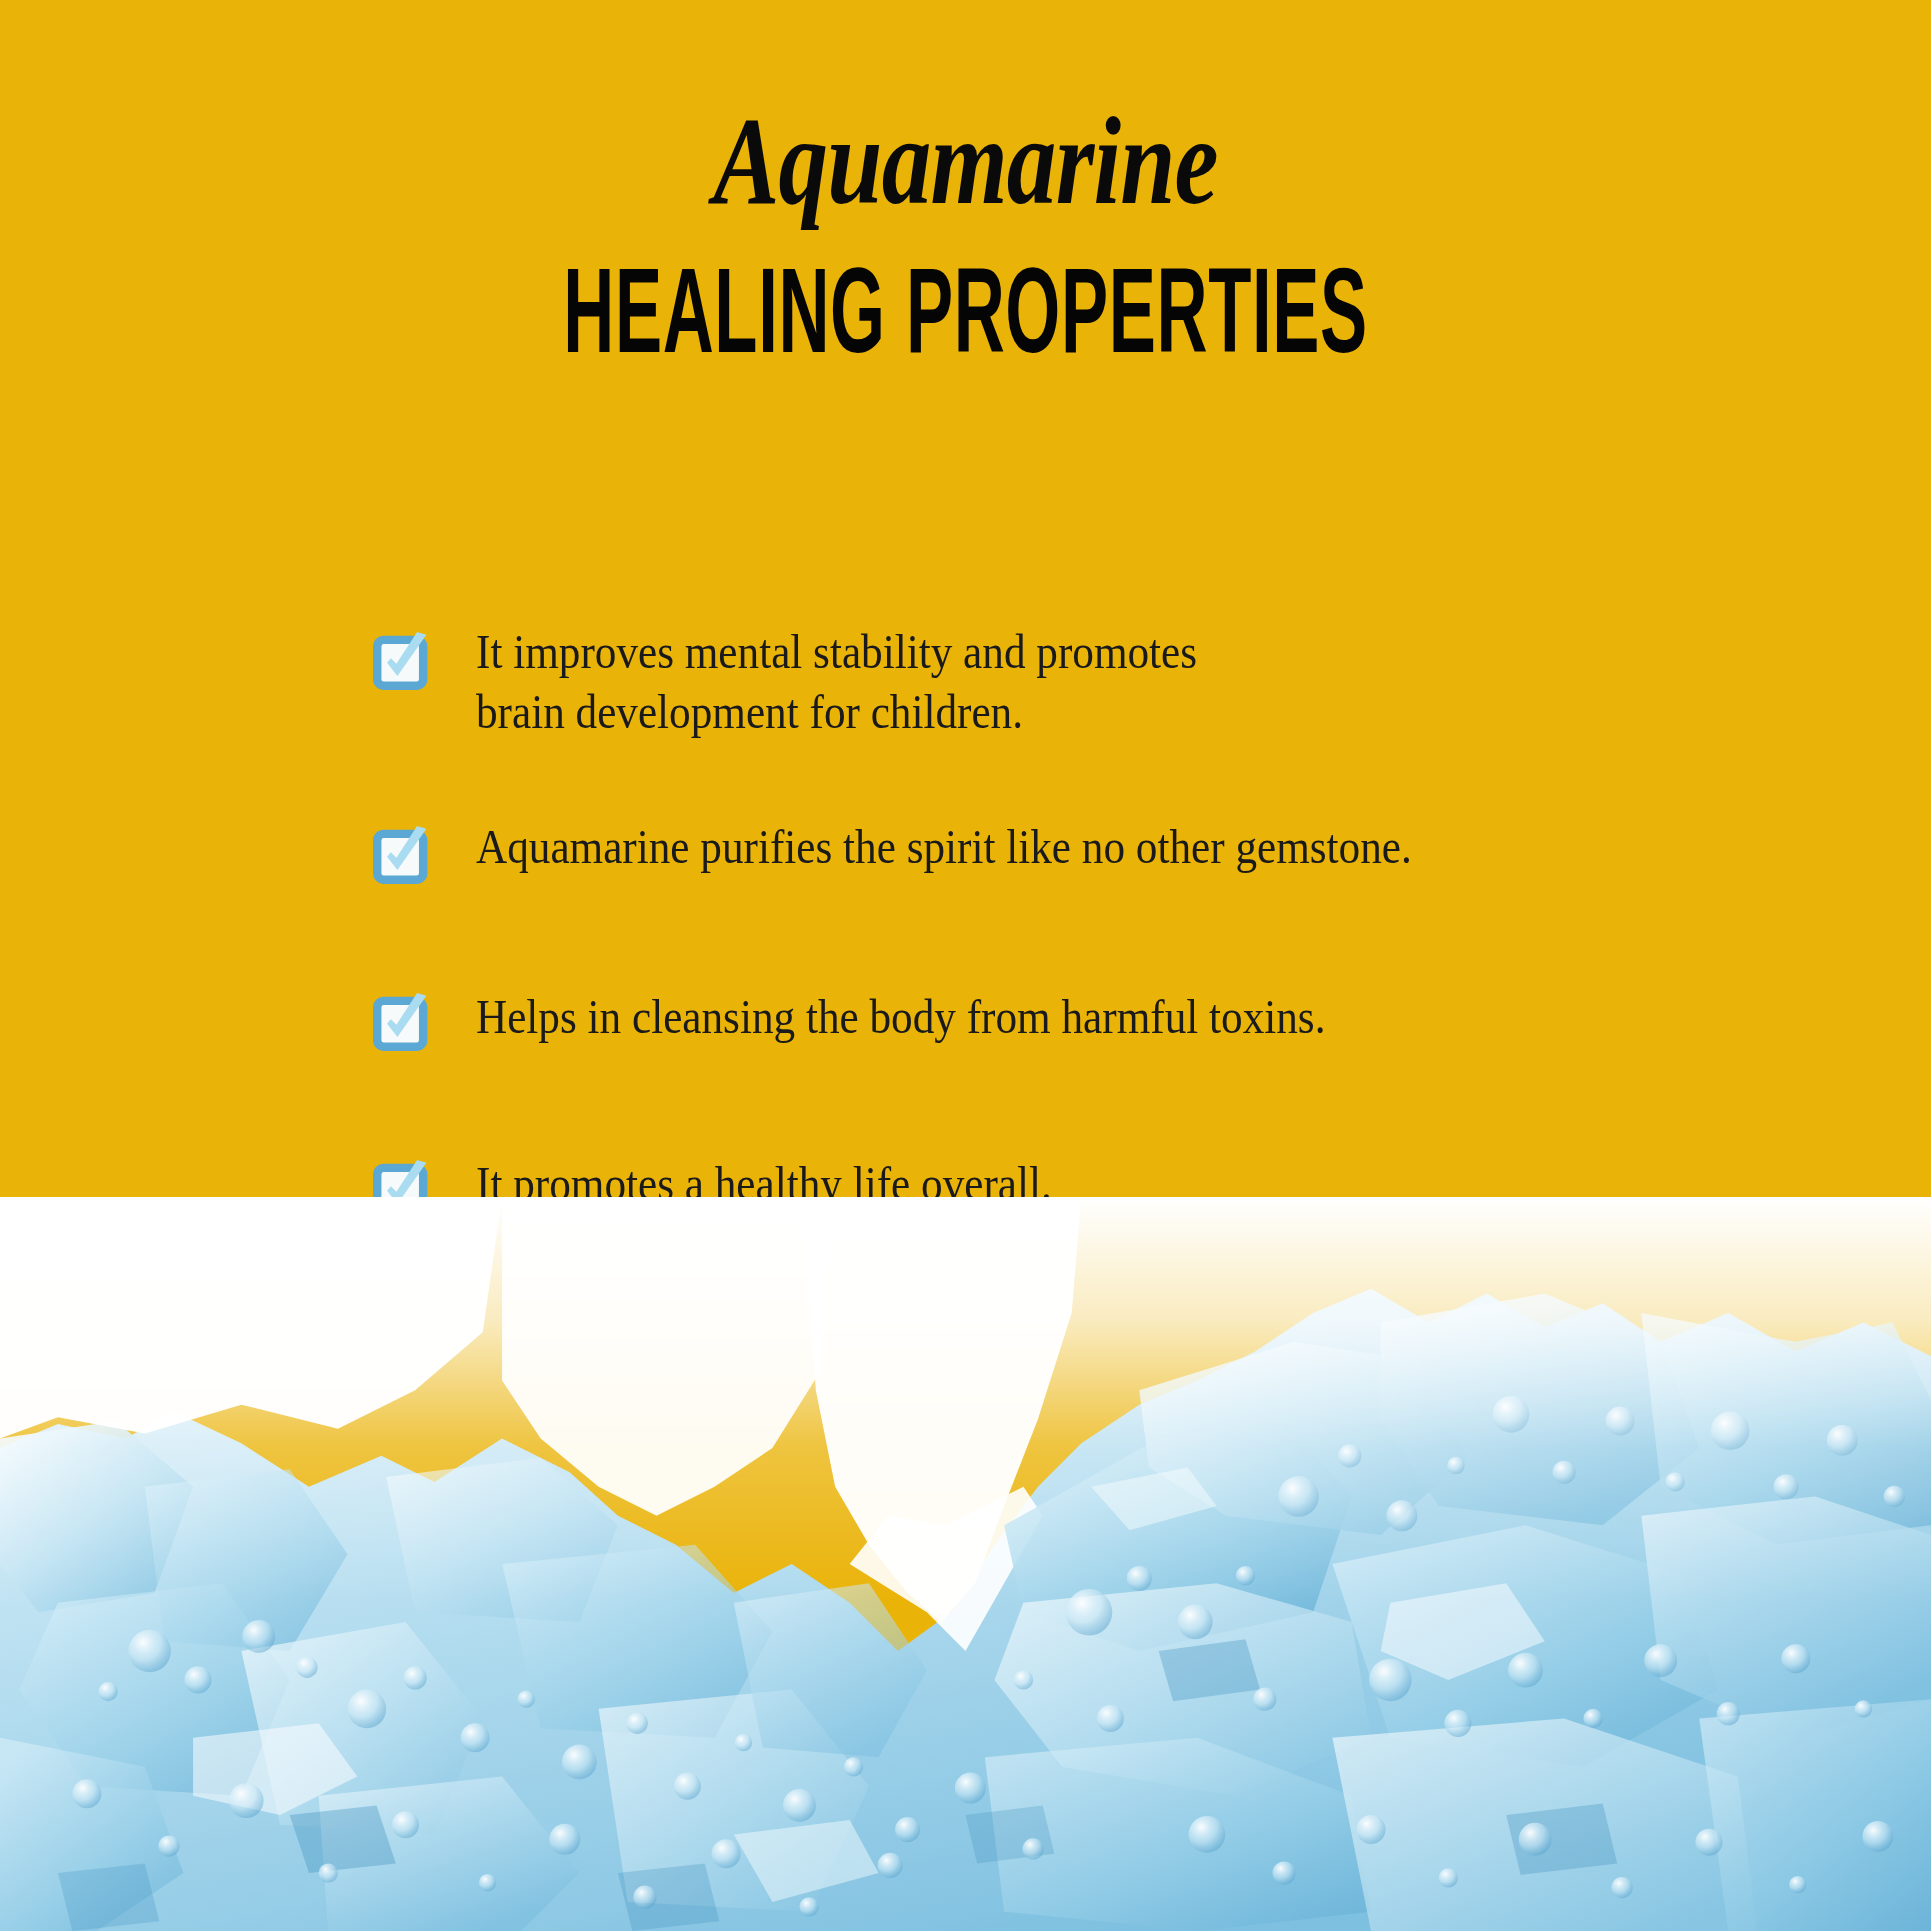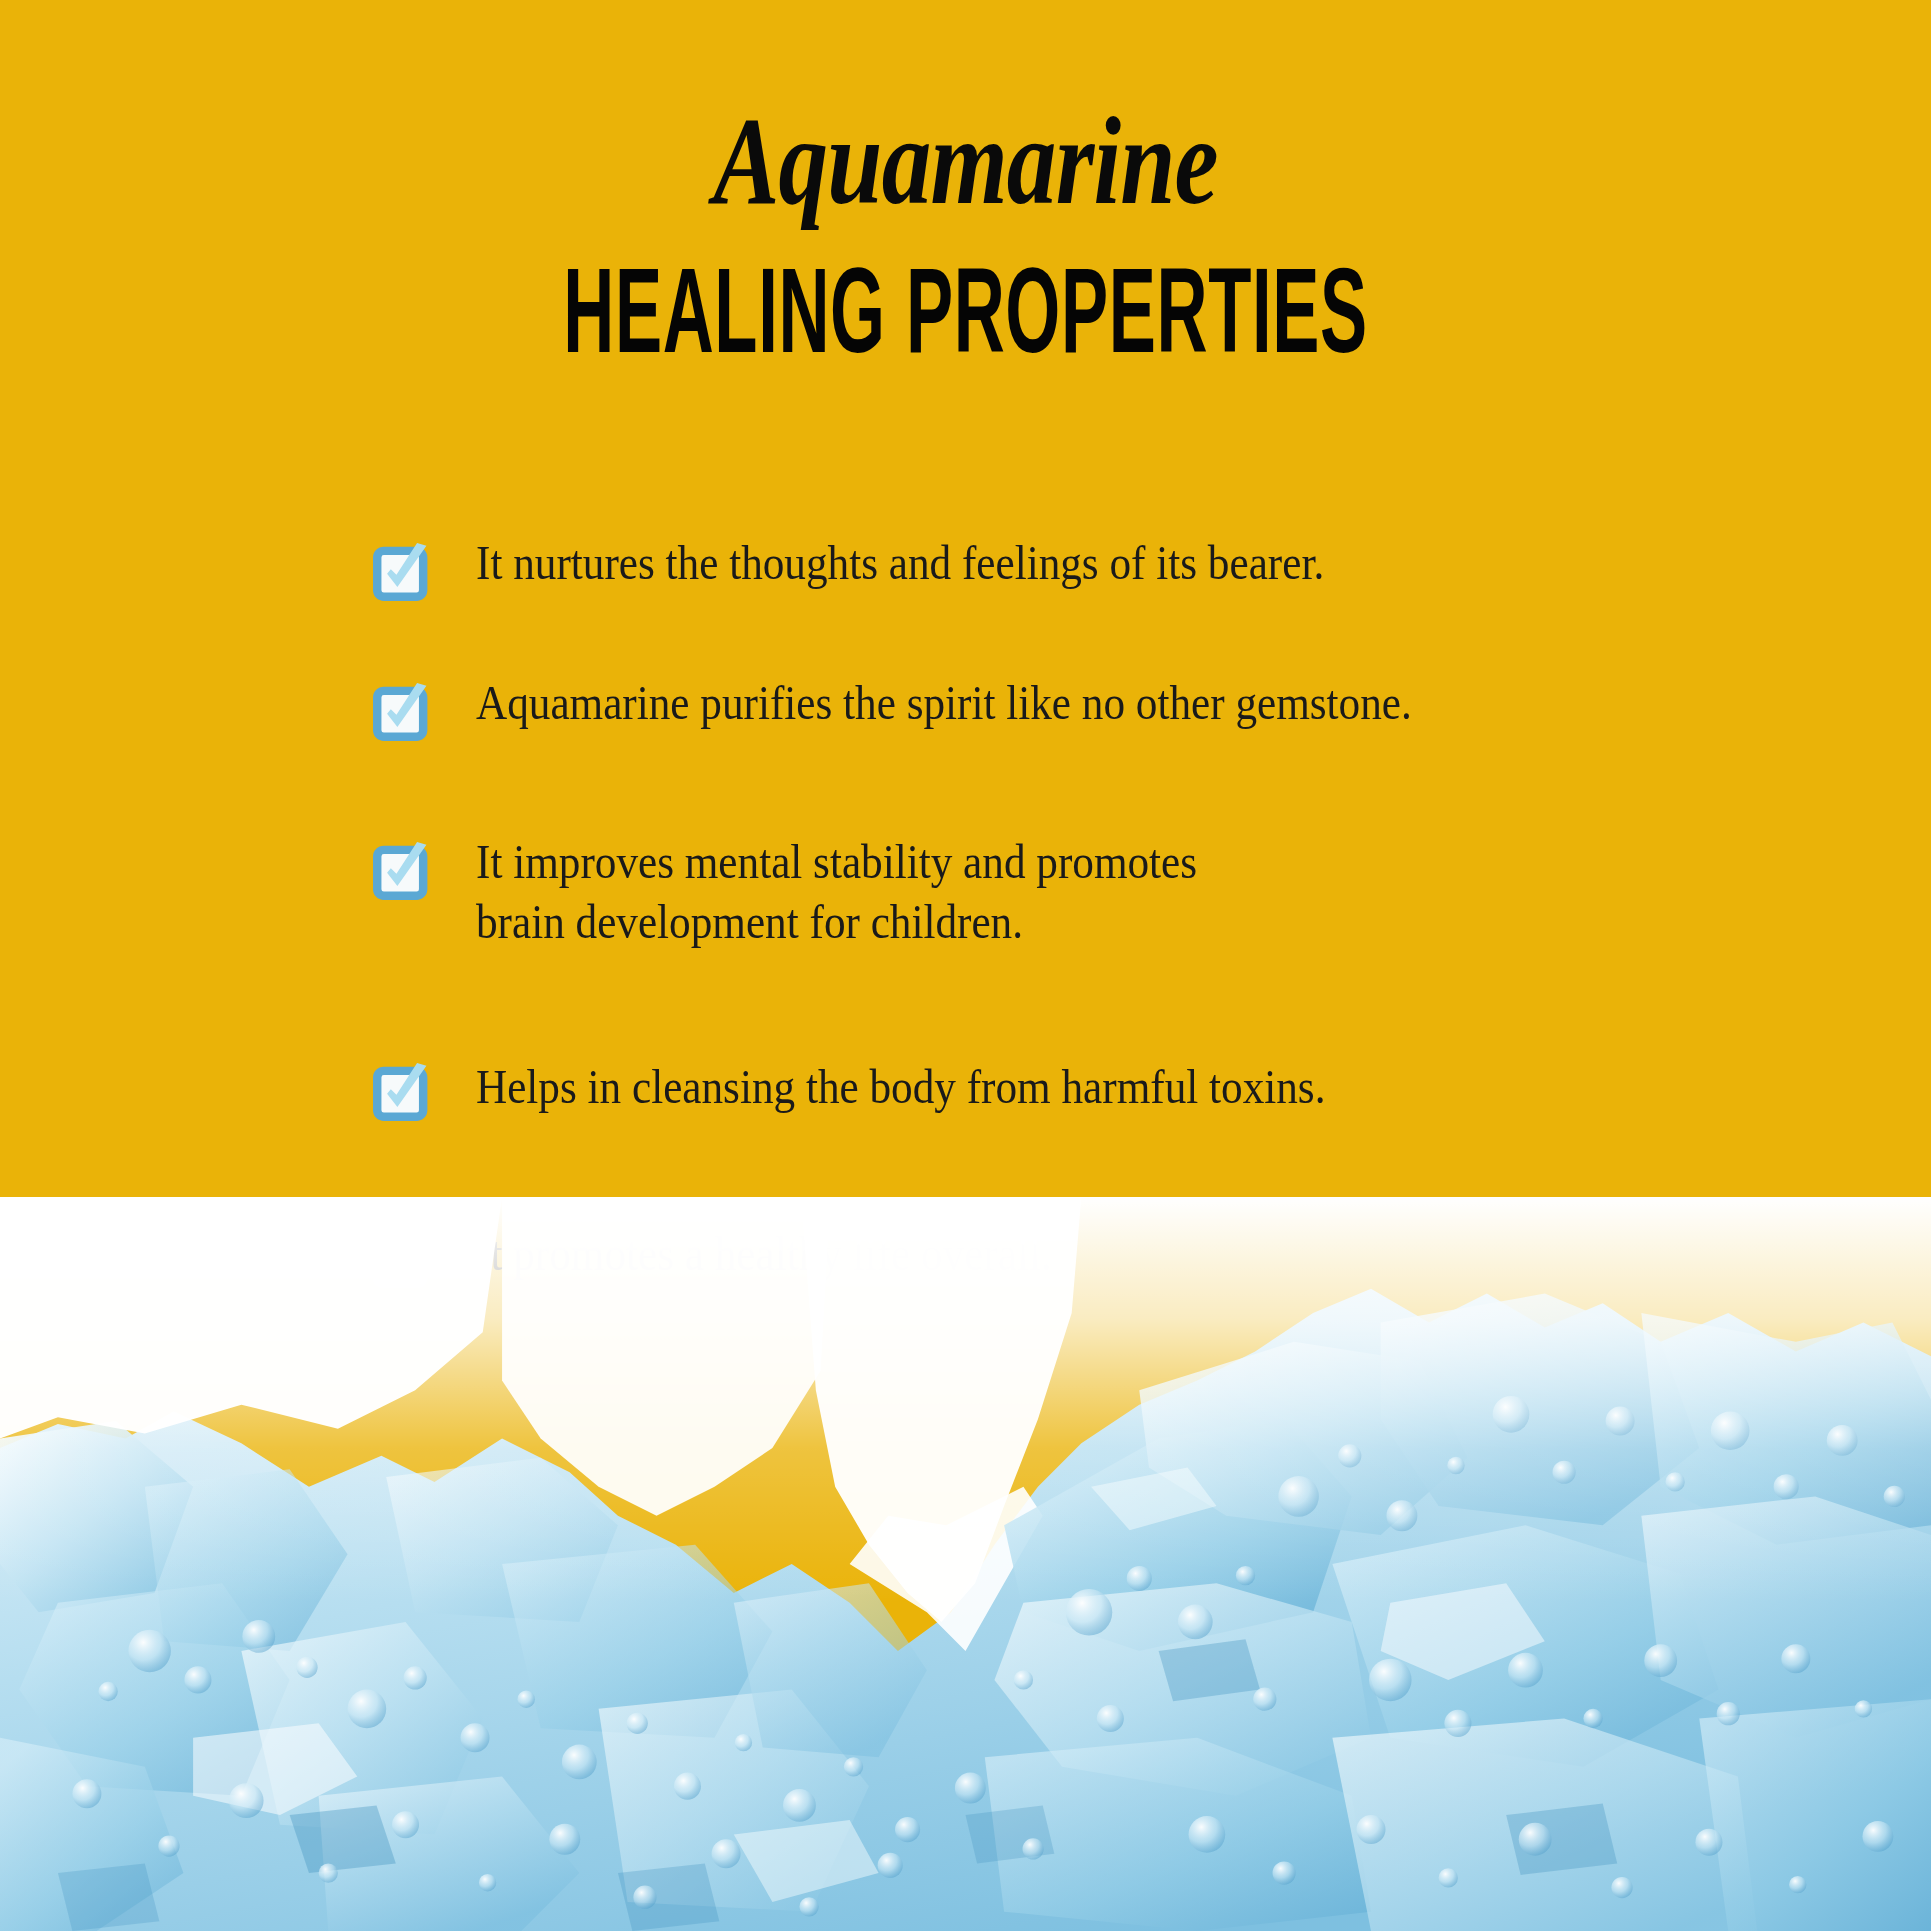--- a/index.html
+++ b/index.html
@@ -122,49 +122,40 @@
 
 <div class="poster">
 
   <div class="header">
     <div class="title">Aquamarine</div>
     <div class="subtitle">HEALING PROPERTIES</div>
   </div>
 
   <div class="list">
 
-    <div class="list-item">
-      <span class="check-wrap">
-        <svg class="check-icon" viewBox="0 0 64 64">
-          <rect x="4.5" y="10.5" width="49" height="49" rx="7" ry="7" fill="#F7FAFB" stroke="#5BA8D4" stroke-width="9"></rect>
-          <path d="M15 35 L26 49 L57 5 L47 2 L25 36 L19 30 Z" fill="#A9DCF0"></path>
-        </svg>
-      </span>
-      <span class="item-text">It nurtures the thoughts and feelings of its bearer.</span>
-    </div>
-
-    <div class="list-item gap-md">
-      <span class="check-wrap">
-        <svg class="check-icon" viewBox="0 0 64 64">
-          <rect x="4.5" y="10.5" width="49" height="49" rx="7" ry="7" fill="#F7FAFB" stroke="#5BA8D4" stroke-width="9"></rect>
-          <path d="M15 35 L26 49 L57 5 L47 2 L25 36 L19 30 Z" fill="#A9DCF0"></path>
-        </svg>
-      </span>
-      <span class="item-text">Aquamarine purifies the spirit like no other gemstone.</span>
-    </div>
 
     <div class="list-item gap-lg">
       <span class="check-wrap">
         <svg class="check-icon" viewBox="0 0 64 64">
           <rect x="4.5" y="10.5" width="49" height="49" rx="7" ry="7" fill="#F7FAFB" stroke="#5BA8D4" stroke-width="9"></rect>
           <path d="M15 35 L26 49 L57 5 L47 2 L25 36 L19 30 Z" fill="#A9DCF0"></path>
         </svg>
       </span>
       <span class="item-text">It improves mental stability and promotes
 brain development for children.</span>
+    </div>
+
+    <div class="list-item gap-md">
+      <span class="check-wrap">
+        <svg class="check-icon" viewBox="0 0 64 64">
+          <rect x="4.5" y="10.5" width="49" height="49" rx="7" ry="7" fill="#F7FAFB" stroke="#5BA8D4" stroke-width="9"></rect>
+          <path d="M15 35 L26 49 L57 5 L47 2 L25 36 L19 30 Z" fill="#A9DCF0"></path>
+        </svg>
+      </span>
+      <span class="item-text">Aquamarine purifies the spirit like no other gemstone.</span>
     </div>
 
     <div class="list-item gap-xl">
       <span class="check-wrap">
         <svg class="check-icon" viewBox="0 0 64 64">
           <rect x="4.5" y="10.5" width="49" height="49" rx="7" ry="7" fill="#F7FAFB" stroke="#5BA8D4" stroke-width="9"></rect>
           <path d="M15 35 L26 49 L57 5 L47 2 L25 36 L19 30 Z" fill="#A9DCF0"></path>
         </svg>
       </span>
       <span class="item-text">Helps in cleansing the body from harmful toxins.</span>

